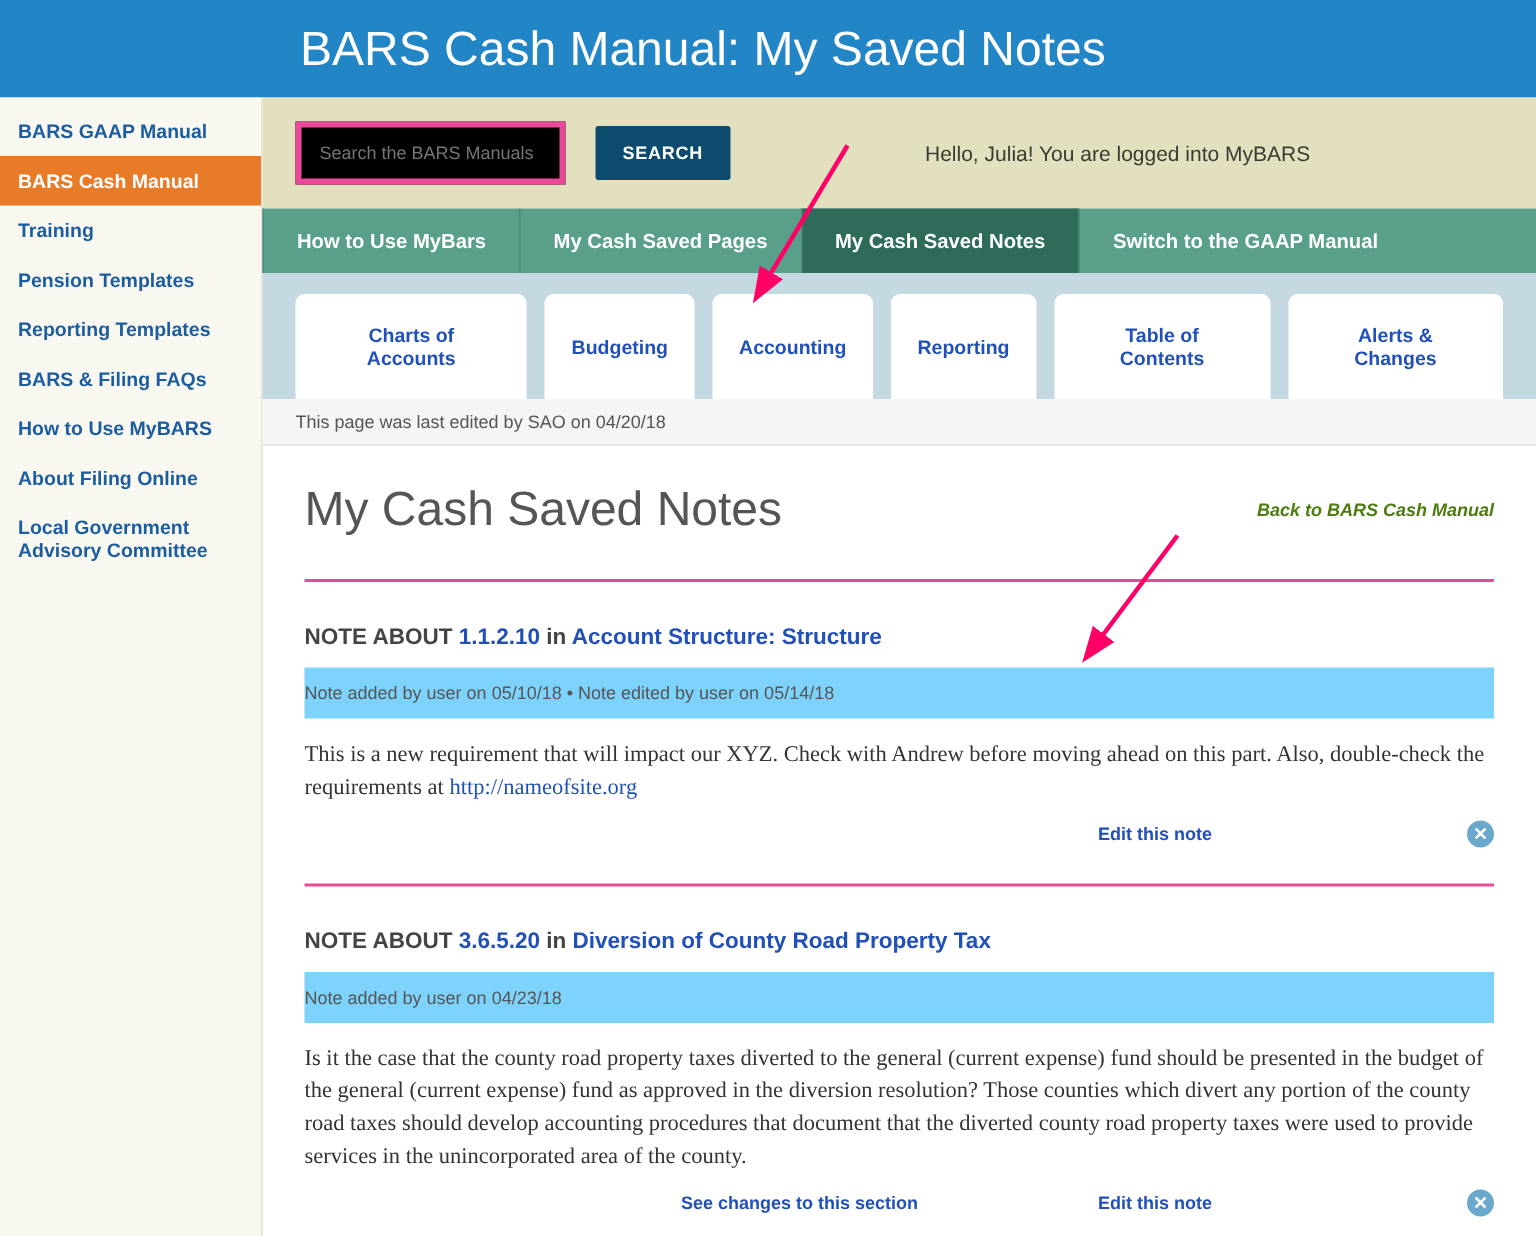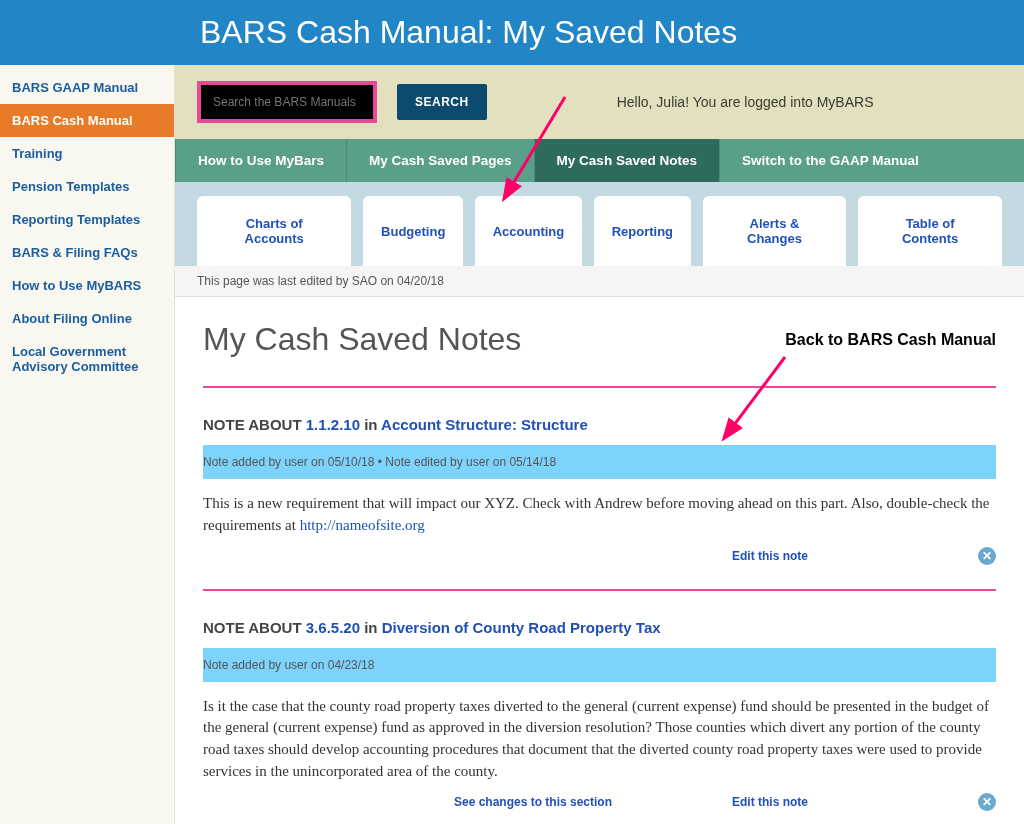--- a/index.html
+++ b/index.html
@@ -16,21 +16,21 @@
   .greeting { margin-left: 110px; color: #3a3a2e; font-size: 14px; }
   .nav-tabs { background: #599f8a; display: flex; }
   .nav-tab { padding: 14px 22px; color: #fff; font-size: 13.5px; font-weight: bold; cursor: pointer; border-left: 1px solid #4a8c77; }
   .nav-tab.active { background: #2f6b5a; }
   .sub-tabs { background: #c4d9e2; padding: 14px 22px 0 22px; display: flex; gap: 12px; }
   .sub-tab { background: #fff; border-radius: 6px 6px 0 0; padding: 20px 18px; color: #2050b8; font-size: 13px; font-weight: bold; text-align: center; cursor: pointer; min-width: 90px; display:flex; align-items:center; justify-content:center; }
   .last-edited { background: #f5f5f5; padding: 8px 22px; font-size: 12px; color: #555; border-bottom: 1px solid #e0e0e0; }
   .content { padding: 24px 28px; position: relative; }
   .page-title-row { display: flex; justify-content: space-between; align-items: center; margin-bottom: 28px; }
   .page-title { font-size: 32px; font-weight: 300; color: #555; }
-  .back-link { color: #000000; font-size: 16px; font-weight: bold; cursor: pointer; }
+  .back-link { color: #4d7c0f; font-size: 12px; font-weight: bold; cursor: pointer; font-style: italic; }
   .note-block { margin: 24px 0; border-top: 2px solid #ec4899; padding-top: 28px; }
   .note-heading { font-size: 15px; font-weight: bold; color: #444; margin-bottom: 12px; }
   .note-heading .link { color: #2050b8; }
   .note-meta { background: #7dd3fc; padding: 10px 0; font-size: 12px; color: #555; margin-bottom: 14px; }
   .note-body { font-family: Georgia, serif; font-size: 15px; color: #333; line-height: 1.45; margin-bottom: 10px; }
   .note-body .body-link { color: #2050b8; }
   .note-actions { display: flex; justify-content: flex-end; gap: 120px; align-items: center; margin-top: 10px; }
   .action-link { color: #2050b8; font-size: 12px; font-weight: bold; cursor: pointer; }
   .close-icon { width: 18px; height: 18px; border-radius: 50%; background: #6ba8ce; color: #fff; display: inline-flex; align-items: center; justify-content: center; font-size: 12px; font-weight: bold; cursor: pointer; margin-left: 50px; }
   .arrow { position: absolute; pointer-events: none; }
@@ -68,22 +68,22 @@
         <div class="nav-tab">My Cash Saved Pages</div>
         <div class="nav-tab active">My Cash Saved Notes</div>
         <div class="nav-tab">Switch to the GAAP Manual</div>
       </div>
 
     <div class="sub-tabs" id="subtabs">
         <div class="sub-tab">Charts of Accounts</div>
         <div class="sub-tab">Budgeting</div>
         <div class="sub-tab">Accounting</div>
         <div class="sub-tab">Reporting</div>
+        <div class="sub-tab">Table of Contents</div>
         <div class="sub-tab">Alerts &amp; Changes</div>
-        <div class="sub-tab">Table of Contents</div>
       </div>
 
     <div class="last-edited">This page was last edited by SAO on 04/20/18</div>
 
     <div class="content">
       <div class="page-title-row">
         <div class="page-title">My Cash Saved Notes</div>
         <div class="back-link">Back to BARS Cash Manual</div>
       </div>
 

